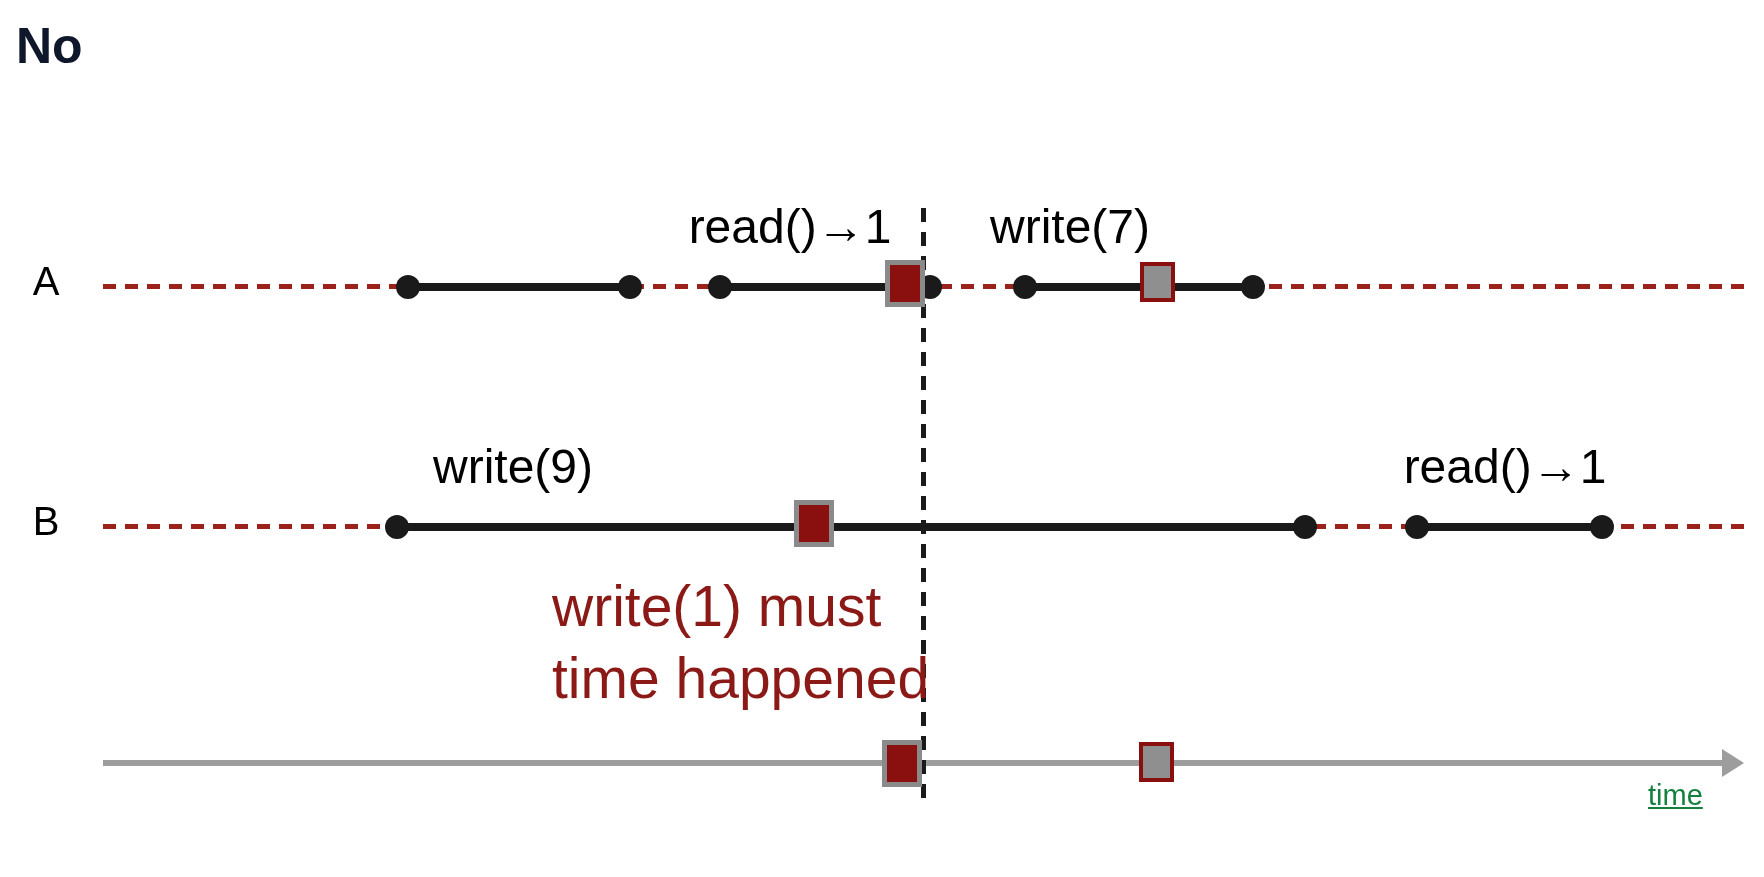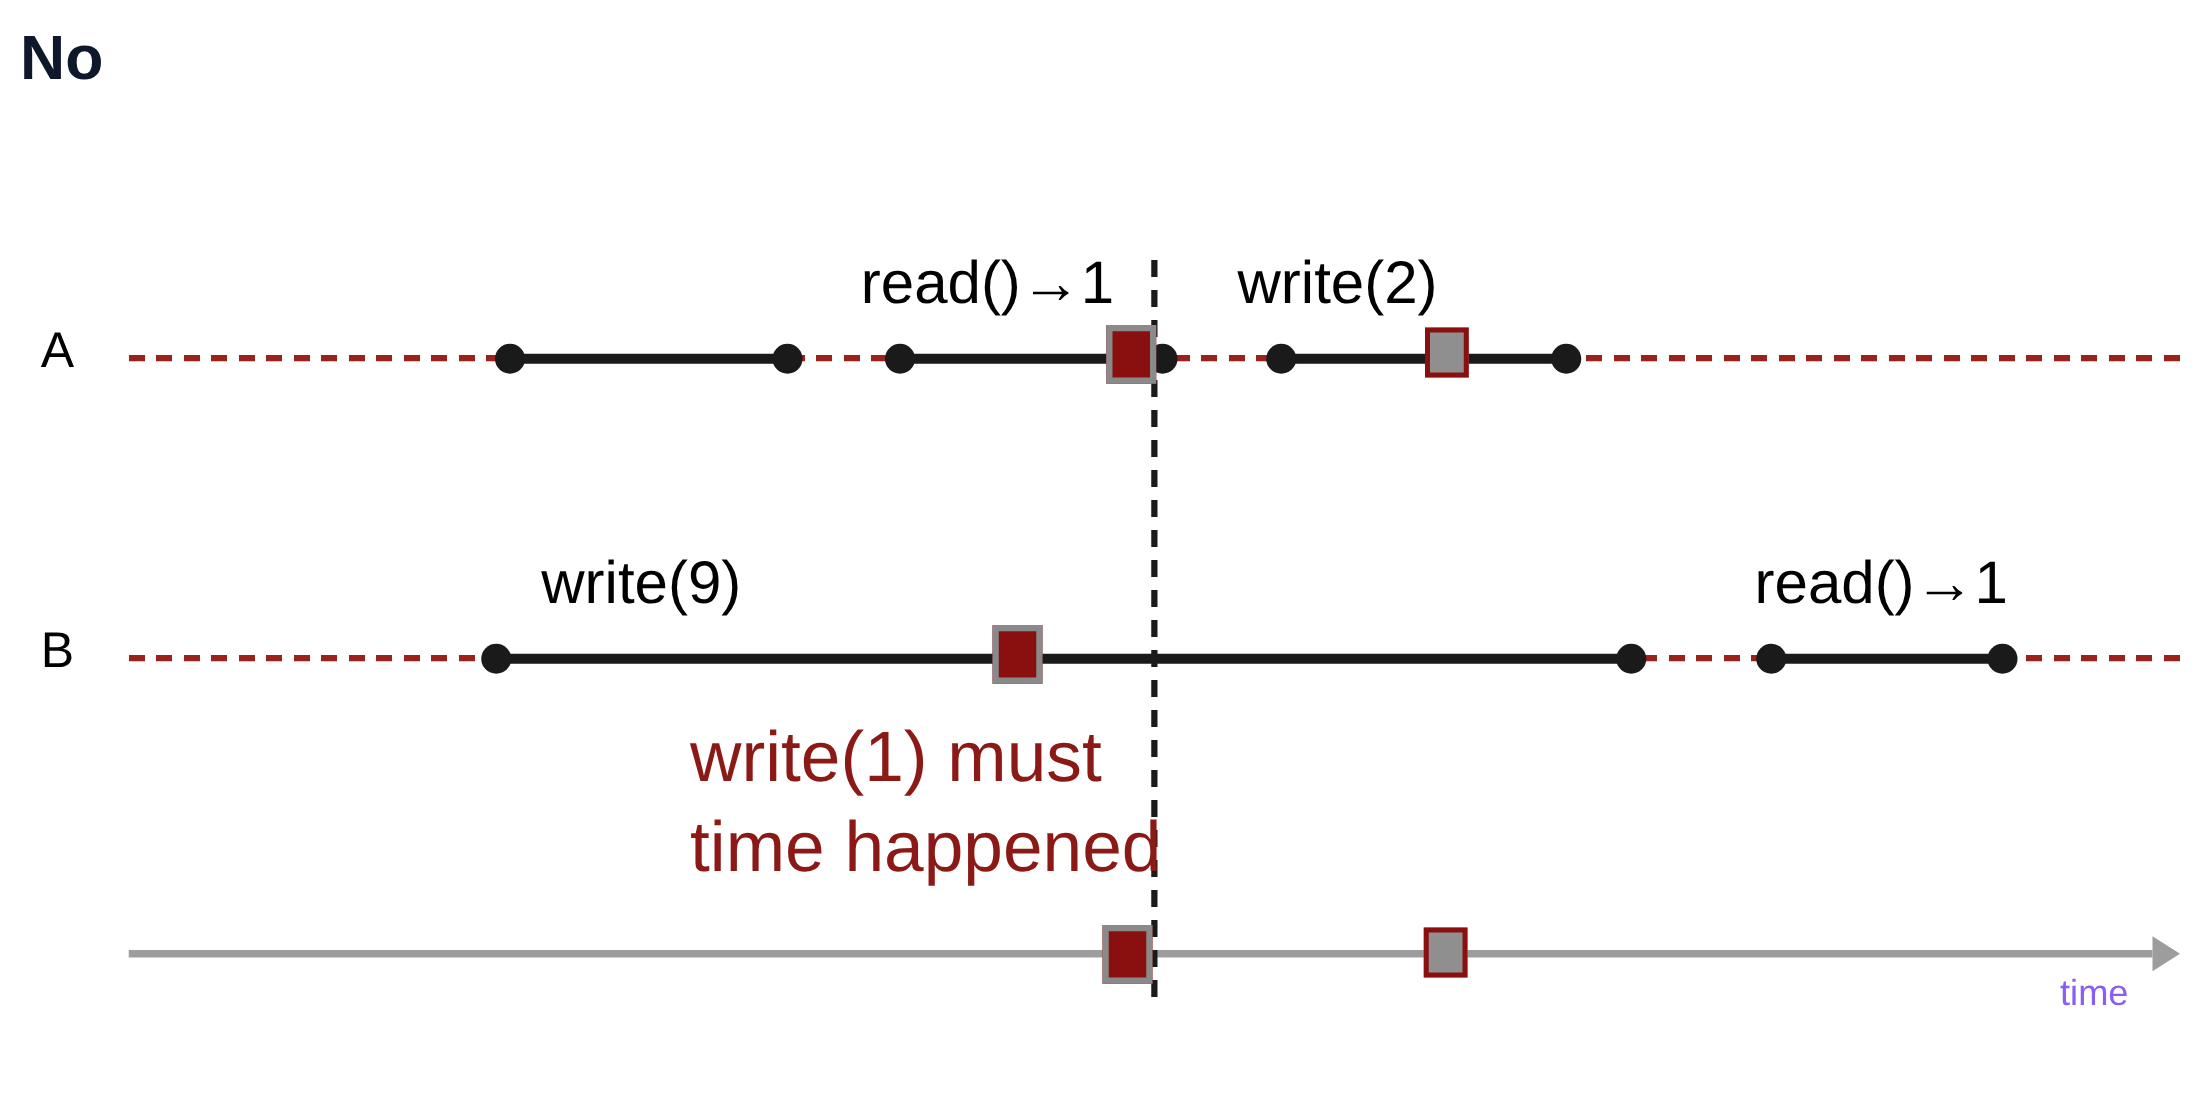--- a/index.html
+++ b/index.html
@@ -32,35 +32,35 @@
 <body>
 
 <div id="stage">
   <div class="page-title">No</div>
 
   <div class="annotation" id="annotation" style="left: 552px; top: 570px; color: rgb(139, 26, 23);">
     <div>write(1) must</div>
     <div>time happened</div>
   </div>
 
-  <div class="time-label" id="time-label" style="left: 1648px; top: 779px; color: #8b5cf6;">time</div>
+  <div class="time-label" id="time-label" style="left: 1648px; top: 779px; color: #15803d; text-decoration: underline;">time</div>
 <div style="left: 103px; top: 284px; width: 1645px; height: 5px; background: repeating-linear-gradient(90deg, rgb(155, 33, 27) 0px, rgb(155, 33, 27) 13px, transparent 13px, transparent 22px); z-index: 1;"></div>
     <div style="left: 408px; top: 283px; width: 222px; height: 8px; background: rgb(26, 26, 26); z-index: 2;"></div>
     <div style="left: 720px; top: 283px; width: 210px; height: 8px; background: rgb(26, 26, 26); z-index: 2;"></div>
     <div style="left: 1025px; top: 283px; width: 228px; height: 8px; background: rgb(26, 26, 26); z-index: 2;"></div>
     <div style="left: 396px; top: 275px; width: 24px; height: 24px; border-radius: 50%; background: rgb(26, 26, 26); z-index: 3;"></div>
     <div style="left: 618px; top: 275px; width: 24px; height: 24px; border-radius: 50%; background: rgb(26, 26, 26); z-index: 3;"></div>
     <div style="left: 708px; top: 275px; width: 24px; height: 24px; border-radius: 50%; background: rgb(26, 26, 26); z-index: 3;"></div>
     <div style="left: 918px; top: 275px; width: 24px; height: 24px; border-radius: 50%; background: rgb(26, 26, 26); z-index: 3;"></div>
     <div style="left: 1013px; top: 275px; width: 24px; height: 24px; border-radius: 50%; background: rgb(26, 26, 26); z-index: 3;"></div>
     <div style="left: 1241px; top: 275px; width: 24px; height: 24px; border-radius: 50%; background: rgb(26, 26, 26); z-index: 3;"></div>
     <div style="left: 885px; top: 259.5px; width: 30px; height: 37px; border: 5px solid rgb(138, 138, 138); background: rgb(138, 16, 16); z-index: 4;"></div>
     <div style="left: 1139.5px; top: 262px; width: 27px; height: 32px; border: 4px solid rgb(138, 16, 16); background: rgb(143, 143, 143); z-index: 4;"></div>
     <div class="oplabel" style="left: 790px; top: 199px; transform: translateX(-50%);">read()→1</div>
-    <div class="oplabel" style="left: 1070px; top: 199px; transform: translateX(-50%);">write(2)</div>
+    <div class="oplabel" style="left: 1070px; top: 199px; transform: translateX(-50%);">write(7)</div>
     <div class="rowlabel" style="left: 46px; top: 281px; transform: translate(-50%, -50%);">A</div>
     <div style="left: 103px; top: 524px; width: 1645px; height: 5px; background: repeating-linear-gradient(90deg, rgb(155, 33, 27) 0px, rgb(155, 33, 27) 13px, transparent 13px, transparent 22px); z-index: 1;"></div>
     <div style="left: 397px; top: 523px; width: 908px; height: 8px; background: rgb(26, 26, 26); z-index: 2;"></div>
     <div style="left: 1417px; top: 523px; width: 185px; height: 8px; background: rgb(26, 26, 26); z-index: 2;"></div>
     <div style="left: 385px; top: 515px; width: 24px; height: 24px; border-radius: 50%; background: rgb(26, 26, 26); z-index: 3;"></div>
     <div style="left: 1293px; top: 515px; width: 24px; height: 24px; border-radius: 50%; background: rgb(26, 26, 26); z-index: 3;"></div>
     <div style="left: 1405px; top: 515px; width: 24px; height: 24px; border-radius: 50%; background: rgb(26, 26, 26); z-index: 3;"></div>
     <div style="left: 1590px; top: 515px; width: 24px; height: 24px; border-radius: 50%; background: rgb(26, 26, 26); z-index: 3;"></div>
     <div style="left: 794px; top: 499.5px; width: 30px; height: 37px; border: 5px solid rgb(138, 138, 138); background: rgb(138, 16, 16); z-index: 4;"></div>
     <div class="oplabel" style="left: 513px; top: 439px; transform: translateX(-50%);">write(9)</div>

